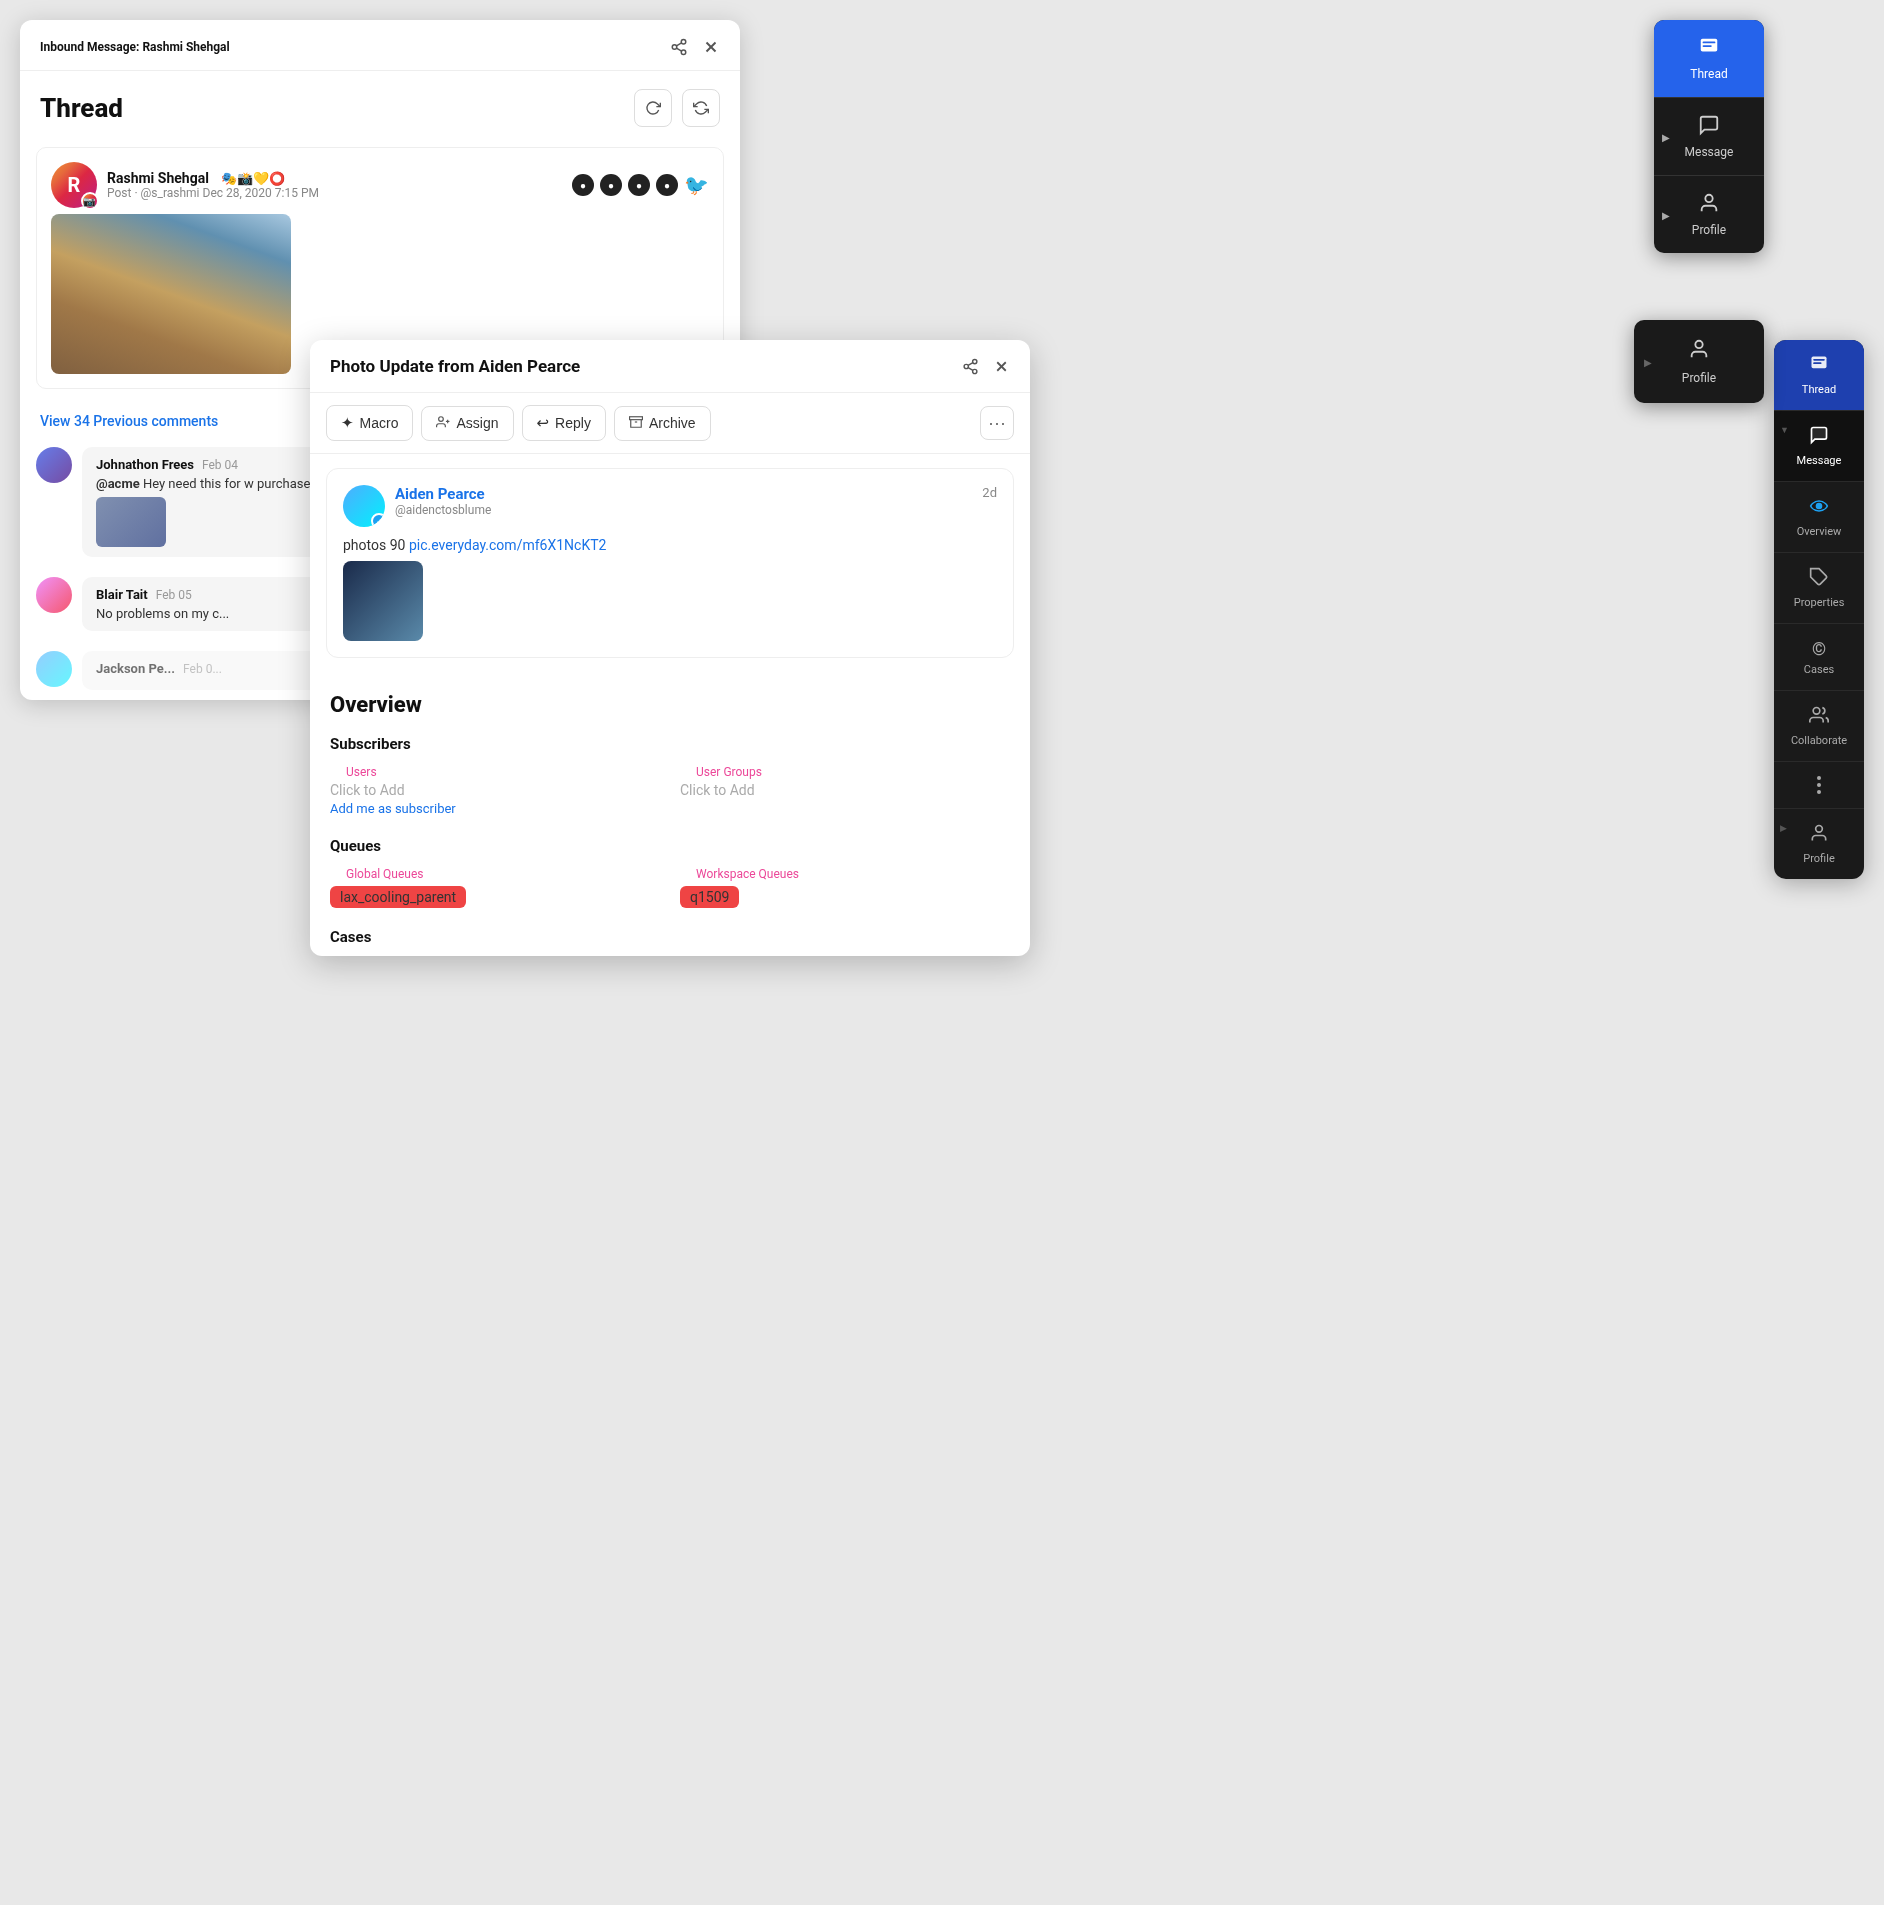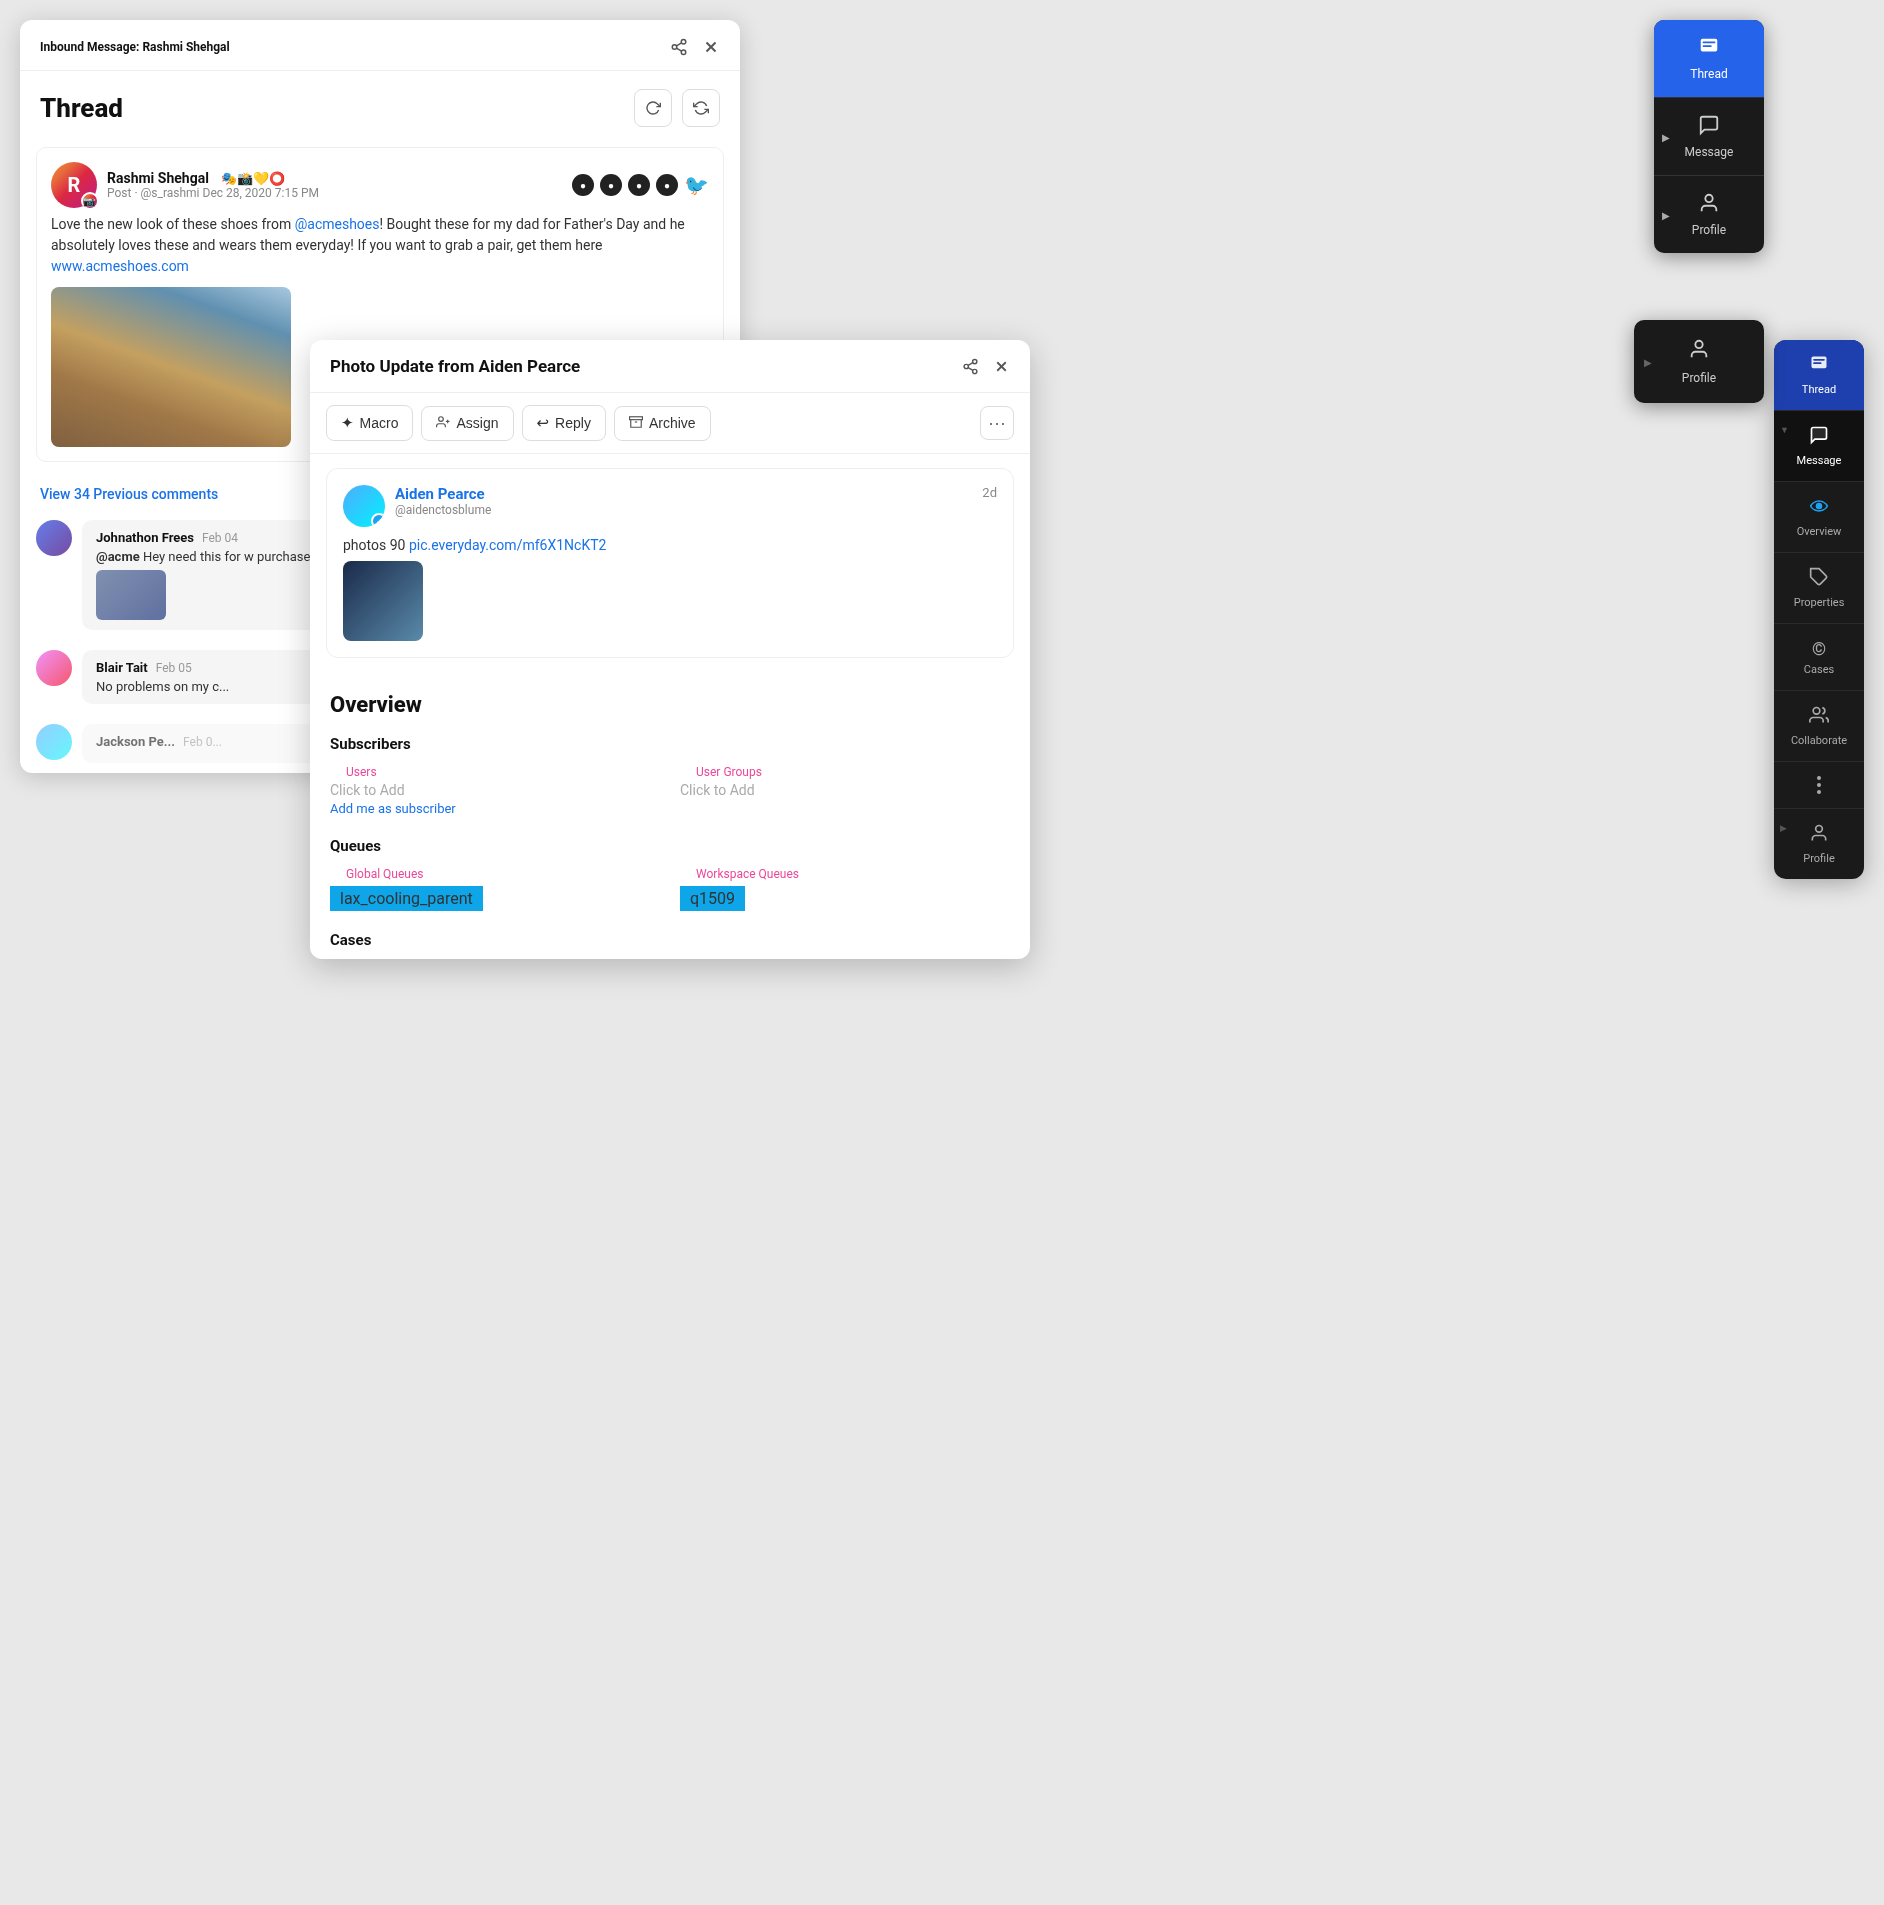--- a/index.html
+++ b/index.html
@@ -543,24 +543,24 @@
 
     .overview-field-link {
       font-size: 13px;
       color: #1a73e8;
       cursor: pointer;
       text-decoration: none;
     }
 
     .queue-badge {
       display: inline-block;
-      background: #0ea5e9;
-      border-radius: 0;
+      background: #ef4444;
+      border-radius: 6px;
       padding: 3px 10px;
-      font-size: 16px;
+      font-size: 14px;
       color: #333;
       margin-top: 2px;
     }
 
     .cases-title {
       font-size: 15px;
       font-weight: 700;
       color: #111;
       padding: 0 0 10px;
     }
@@ -740,23 +740,20 @@
         </div>
       </div>
       <div class="post-icons">
         <div class="post-icon-circle">●</div>
         <div class="post-icon-circle">●</div>
         <div class="post-icon-circle">●</div>
         <div class="post-icon-circle">●</div>
         <span class="twitter-icon">🐦</span>
       </div>
     </div>
-    <p class="post-text">
-      Love the new look of these shoes from <a class="post-link">@acmeshoes</a>! Bought these for my dad for Father's Day and he absolutely loves these and wears them everyday! If you want to grab a pair, get them here <a class="post-link">www.acmeshoes.com</a>
-    </p>
     <div class="post-image">
       <div class="shoe-img" style="background: linear-gradient(200deg, #a8c8e0 0%, #6090b0 20%, #c4a060 50%, #a07848 70%, #806040 100%);"></div>
     </div>
   </div>
 
   <div class="prev-comments">View 34 Previous comments</div>
 
   <div class="comment-item">
     <div class="comment-avatar comment-av-1"></div>
     <div class="comment-bubble">

